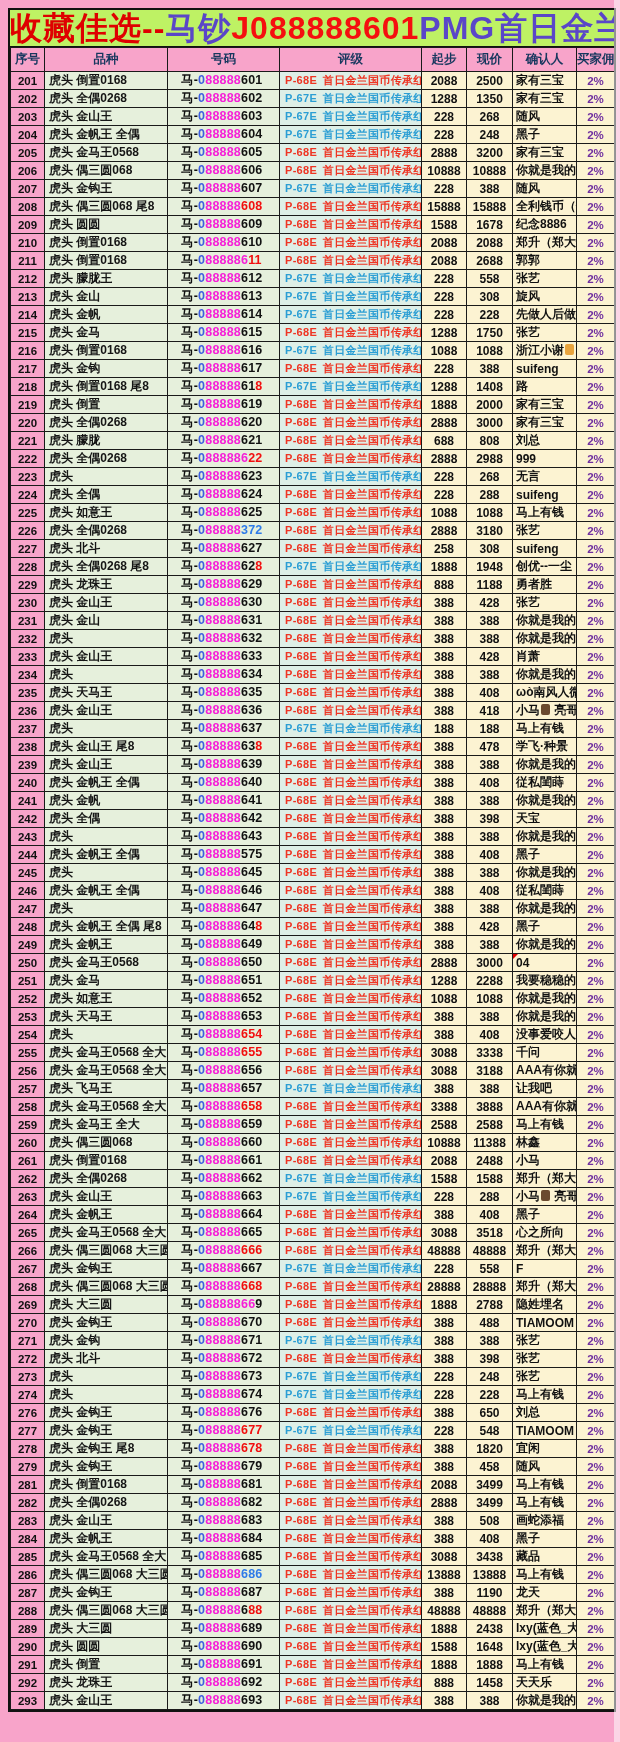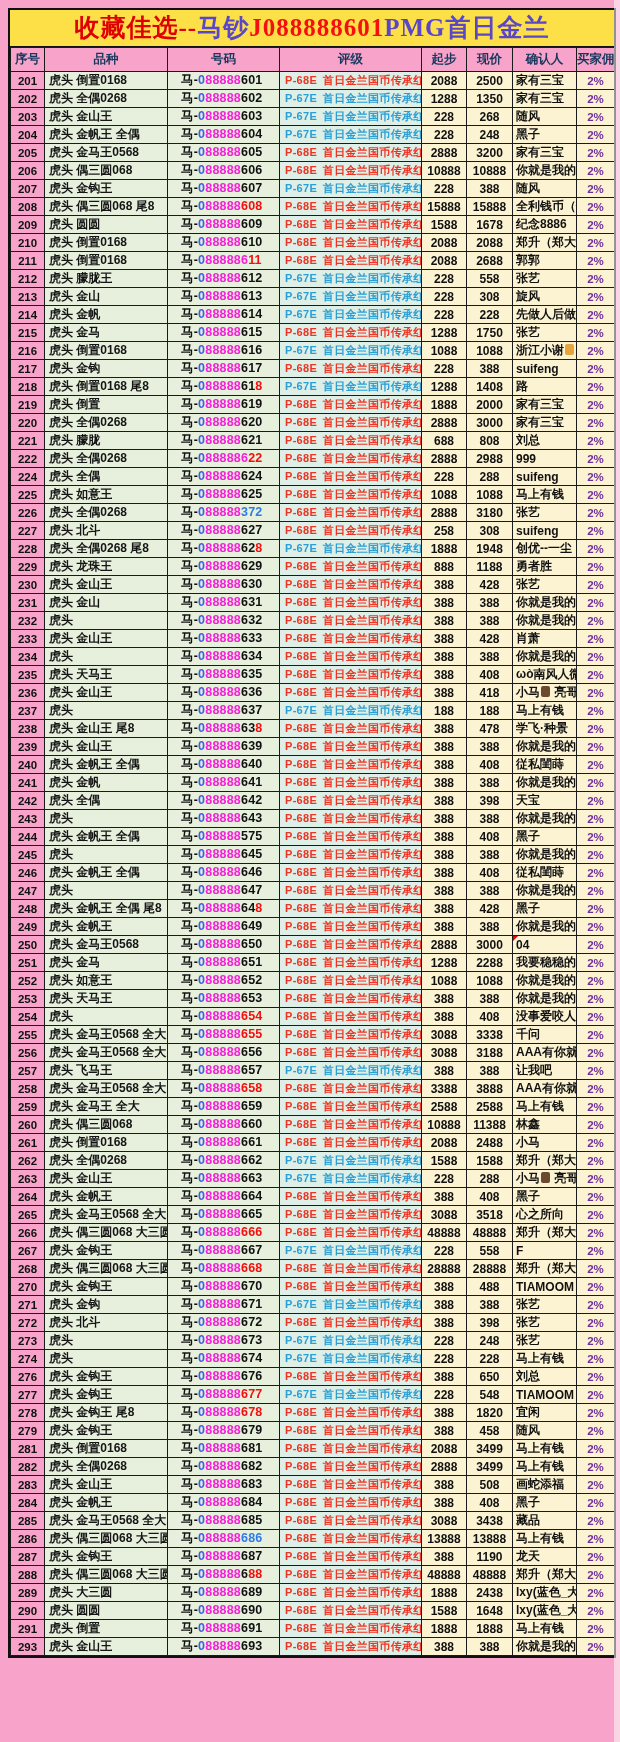--- a/index.html
+++ b/index.html
@@ -6,22 +6,22 @@
   body{
     width:620px;height:1742px;
     background:#F8A4CA;
     font-family:"Liberation Sans","DejaVu Sans",sans-serif;
     font-weight:700;
     -webkit-font-smoothing:antialiased;
   }
   .sheet{position:absolute;left:8px;top:8px;width:604px;border:2px solid #111;}
   .titlebar{
     height:36px;line-height:36px;text-align:center;
-    font-size:25px;letter-spacing:1px;white-space:nowrap;overflow:hidden;
-    border-bottom:1px solid #111;background:#fde047;font-family:Liberation Serif, serif;
+    font-size:32px;letter-spacing:1px;white-space:nowrap;overflow:hidden;
+    border-bottom:1px solid #111;background:#bef264;
   }
   table{border-collapse:collapse;table-layout:fixed;width:604px;background:#fff;}
   td,th{border:1px solid #1a1a1a;padding:0;white-space:nowrap;overflow:hidden;vertical-align:middle;}
   tr.hdr{height:24px;background:#F8A4CA;}
   tr.hdr th{font-size:12.5px;color:#17375E;text-align:center;}
   tr.datarow{height:16.6px;}
   td.c-seq{background:#F8A4CA;text-align:center;font-size:11.5px;color:#111;}
   td.c-var{background:#E6F0DC;font-size:12px;color:#151515;padding-left:4px;}
   td.c-num{background:#E6F0DC;font-size:12.5px;color:#151515;padding-left:13px;letter-spacing:0.2px;}
   td.c-grade{background:#DEEFE7;font-size:11px;padding-left:5px;letter-spacing:0.3px;}
@@ -280,20 +280,30 @@
           <td class="c-seq">222</td>
           <td class="c-var">虎头 全偶0268</td>
           <td class="c-num"><span class="d-k">马-</span><span class="d-z">0</span><span class="d-m">88888</span><span class="d-m">6</span><span class="d-r">22</span></td>
           <td class="c-grade g68">P-68E 首日金兰国币传承红</td>
           <td class="c-start">2888</td>
           <td class="c-price">2988</td>
           <td class="c-conf"><span>999</span></td>
           <td class="c-comm">2%</td>
         </tr>
         <tr class="datarow">
+          <td class="c-seq">223</td>
+          <td class="c-var">虎头</td>
+          <td class="c-num"><span class="d-k">马-</span><span class="d-z">0</span><span class="d-m">88888</span><span class="d-k">623</span></td>
+          <td class="c-grade g67">P-67E 首日金兰国币传承红</td>
+          <td class="c-start">228</td>
+          <td class="c-price">268</td>
+          <td class="c-conf"><span>无言</span></td>
+          <td class="c-comm">2%</td>
+        </tr>
+        <tr class="datarow">
           <td class="c-seq">224</td>
           <td class="c-var">虎头 全偶</td>
           <td class="c-num"><span class="d-k">马-</span><span class="d-z">0</span><span class="d-m">88888</span><span class="d-k">624</span></td>
           <td class="c-grade g68">P-68E 首日金兰国币传承红</td>
           <td class="c-start">228</td>
           <td class="c-price">288</td>
           <td class="c-conf"><span>suifeng</span></td>
           <td class="c-comm">2%</td>
         </tr>
         <tr class="datarow">
@@ -730,20 +740,30 @@
           <td class="c-seq">268</td>
           <td class="c-var">虎头 偶三圆068 大三圆</td>
           <td class="c-num"><span class="d-k">马-</span><span class="d-z">0</span><span class="d-m">88888</span><span class="d-r">668</span></td>
           <td class="c-grade g68">P-68E 首日金兰国币传承红</td>
           <td class="c-start">28888</td>
           <td class="c-price">28888</td>
           <td class="c-conf"><span>郑升（郑大钱</span></td>
           <td class="c-comm">2%</td>
         </tr>
         <tr class="datarow">
+          <td class="c-seq">269</td>
+          <td class="c-var">虎头 大三圆</td>
+          <td class="c-num"><span class="d-k">马-</span><span class="d-z">0</span><span class="d-m">88888</span><span class="d-m">66</span><span class="d-k">9</span></td>
+          <td class="c-grade g68">P-68E 首日金兰国币传承红</td>
+          <td class="c-start">1888</td>
+          <td class="c-price">2788</td>
+          <td class="c-conf"><span>隐姓埋名</span></td>
+          <td class="c-comm">2%</td>
+        </tr>
+        <tr class="datarow">
           <td class="c-seq">270</td>
           <td class="c-var">虎头 金钩王</td>
           <td class="c-num"><span class="d-k">马-</span><span class="d-z">0</span><span class="d-m">88888</span><span class="d-k">670</span></td>
           <td class="c-grade g68">P-68E 首日金兰国币传承红</td>
           <td class="c-start">388</td>
           <td class="c-price">488</td>
           <td class="c-conf"><span>TIAMOOM</span></td>
           <td class="c-comm">2%</td>
         </tr>
         <tr class="datarow">
@@ -927,20 +947,30 @@
           <td class="c-comm">2%</td>
         </tr>
         <tr class="datarow">
           <td class="c-seq">291</td>
           <td class="c-var">虎头 倒置</td>
           <td class="c-num"><span class="d-k">马-</span><span class="d-z">0</span><span class="d-m">88888</span><span class="d-k">691</span></td>
           <td class="c-grade g68">P-68E 首日金兰国币传承红</td>
           <td class="c-start">1888</td>
           <td class="c-price">1888</td>
           <td class="c-conf"><span>马上有钱</span></td>
+          <td class="c-comm">2%</td>
+        </tr>
+        <tr class="datarow">
+          <td class="c-seq">292</td>
+          <td class="c-var">虎头 龙珠王</td>
+          <td class="c-num"><span class="d-k">马-</span><span class="d-z">0</span><span class="d-m">88888</span><span class="d-k">692</span></td>
+          <td class="c-grade g68">P-68E 首日金兰国币传承红</td>
+          <td class="c-start">888</td>
+          <td class="c-price">1458</td>
+          <td class="c-conf"><span>天天乐</span></td>
           <td class="c-comm">2%</td>
         </tr>
         <tr class="datarow">
           <td class="c-seq">293</td>
           <td class="c-var">虎头 金山王</td>
           <td class="c-num"><span class="d-k">马-</span><span class="d-z">0</span><span class="d-m">88888</span><span class="d-k">693</span></td>
           <td class="c-grade g68">P-68E 首日金兰国币传承红</td>
           <td class="c-start">388</td>
           <td class="c-price">388</td>
           <td class="c-conf"><span>你就是我的梦</span></td>

